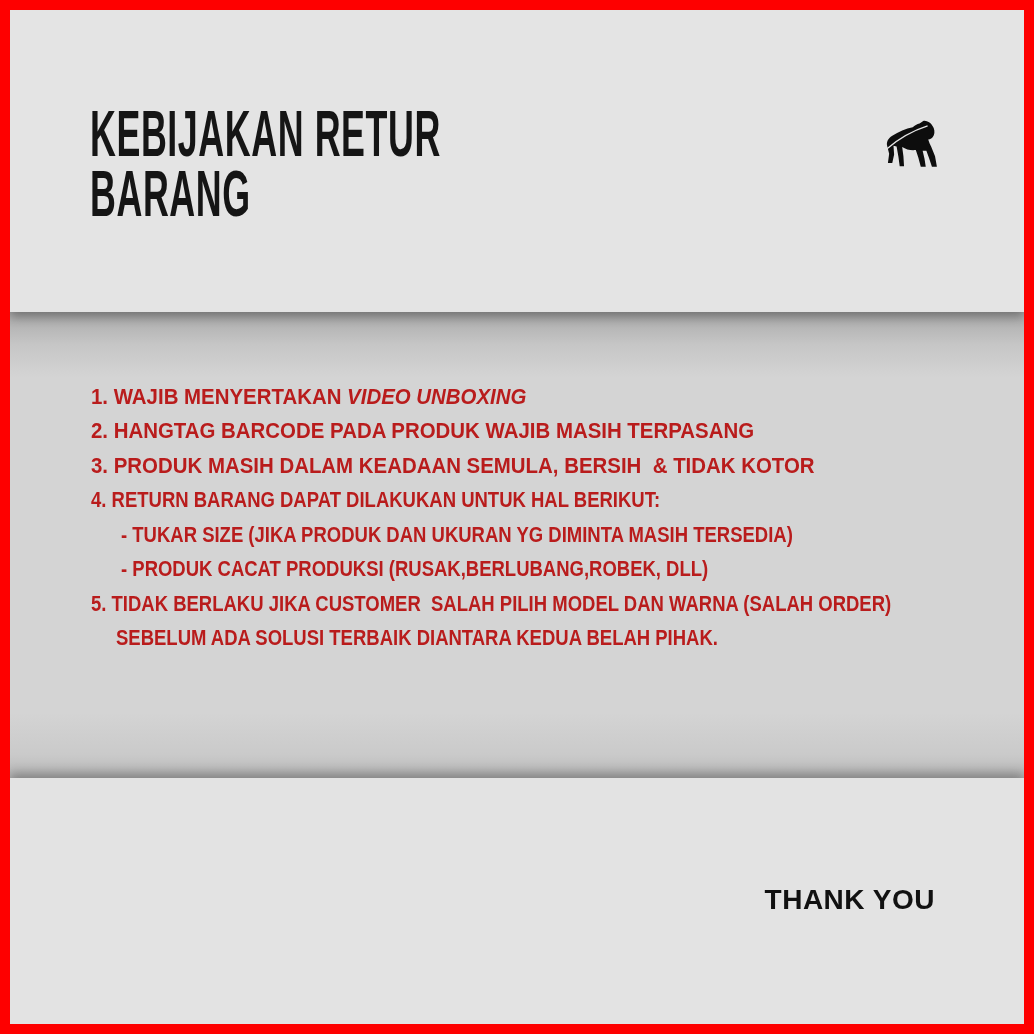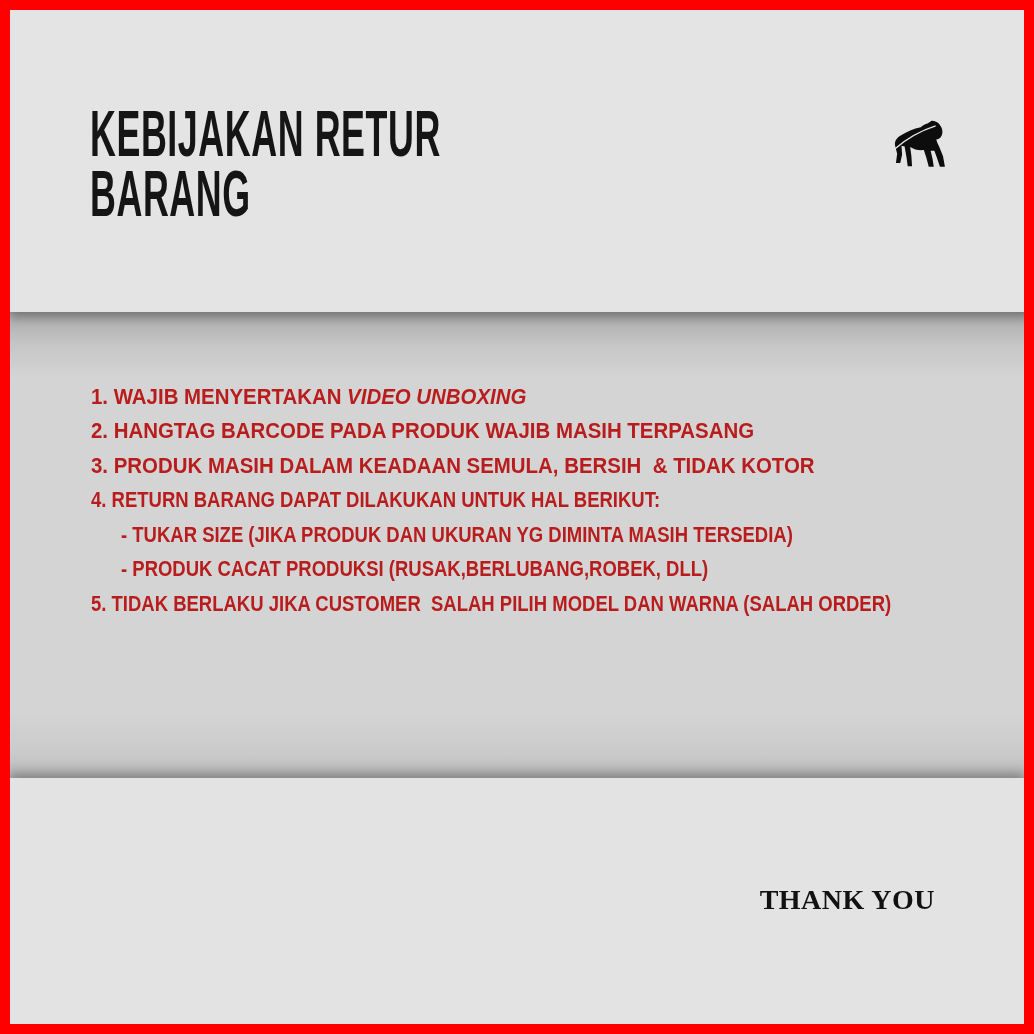--- a/index.html
+++ b/index.html
@@ -28,21 +28,20 @@
       #a9a9a9 0%, #c6c6c6 7%, #d4d4d4 14%,
       #d4d4d4 86%, #cacaca 95%, #b6b6b6 100%);
     z-index: 1;
   }
   .top-panel {
     position: absolute; left: 0; top: 0;
     width: 100%; height: 302px;
     background: #e4e4e4;
     box-shadow: 0 5px 10px rgba(0,0,0,0.32);
     z-index: 2;
-    padding-left: 8px;
   }
   .bottom-panel {
     position: absolute; left: 0; top: 768px;
     width: 100%; height: 246px;
     background: #e3e3e3;
     box-shadow: 0 -5px 10px rgba(0,0,0,0.28);
     z-index: 2;
   }
   .title-block {
     position: absolute; left: 80px; top: 94px;
@@ -82,21 +81,20 @@
   }
   .pscale.cond { transform: scaleX(0.86); }
   .pline.ind1 { padding-left: 30px; }
   .pline.ind2 { padding-left: 25px; }
   .pline i { font-style: italic; }
   .thank-you {
     position: absolute; right: 89px; top: 106px;
     font-size: 28px; font-weight: bold;
     letter-spacing: 0.5px;
     color: #111;
-    font-family: Liberation Serif, serif;
   }
 </style>
 </head>
 <body>
 
 <div class="frame">
   <div class="canvas">
 
     <div class="mid-band"></div>
 
@@ -130,20 +128,21 @@
     </div>
 
     <div class="policy-list">
         <div class="pline"><span class="pscale">1. WAJIB MENYERTAKAN <i>VIDEO UNBOXING</i></span></div>
         <div class="pline"><span class="pscale">2. HANGTAG BARCODE PADA PRODUK WAJIB MASIH TERPASANG</span></div>
         <div class="pline"><span class="pscale">3. PRODUK MASIH DALAM KEADAAN SEMULA, BERSIH  &amp; TIDAK KOTOR</span></div>
         <div class="pline"><span class="pscale cond">4. RETURN BARANG DAPAT DILAKUKAN UNTUK HAL BERIKUT:</span></div>
         <div class="pline ind1"><span class="pscale cond">- TUKAR SIZE (JIKA PRODUK DAN UKURAN YG DIMINTA MASIH TERSEDIA)</span></div>
         <div class="pline ind1"><span class="pscale cond">- PRODUK CACAT PRODUKSI (RUSAK,BERLUBANG,ROBEK, DLL)</span></div>
         <div class="pline"><span class="pscale cond">5. TIDAK BERLAKU JIKA CUSTOMER  SALAH PILIH MODEL DAN WARNA (SALAH ORDER)</span></div>
+        <div class="pline ind2"><span class="pscale cond">SEBELUM ADA SOLUSI TERBAIK DIANTARA KEDUA BELAH PIHAK.</span></div>
       </div>
 
     <div class="bottom-panel">
       <div class="thank-you">THANK YOU</div>
     </div>
 
   </div>
 </div>
 
 </body></html>

